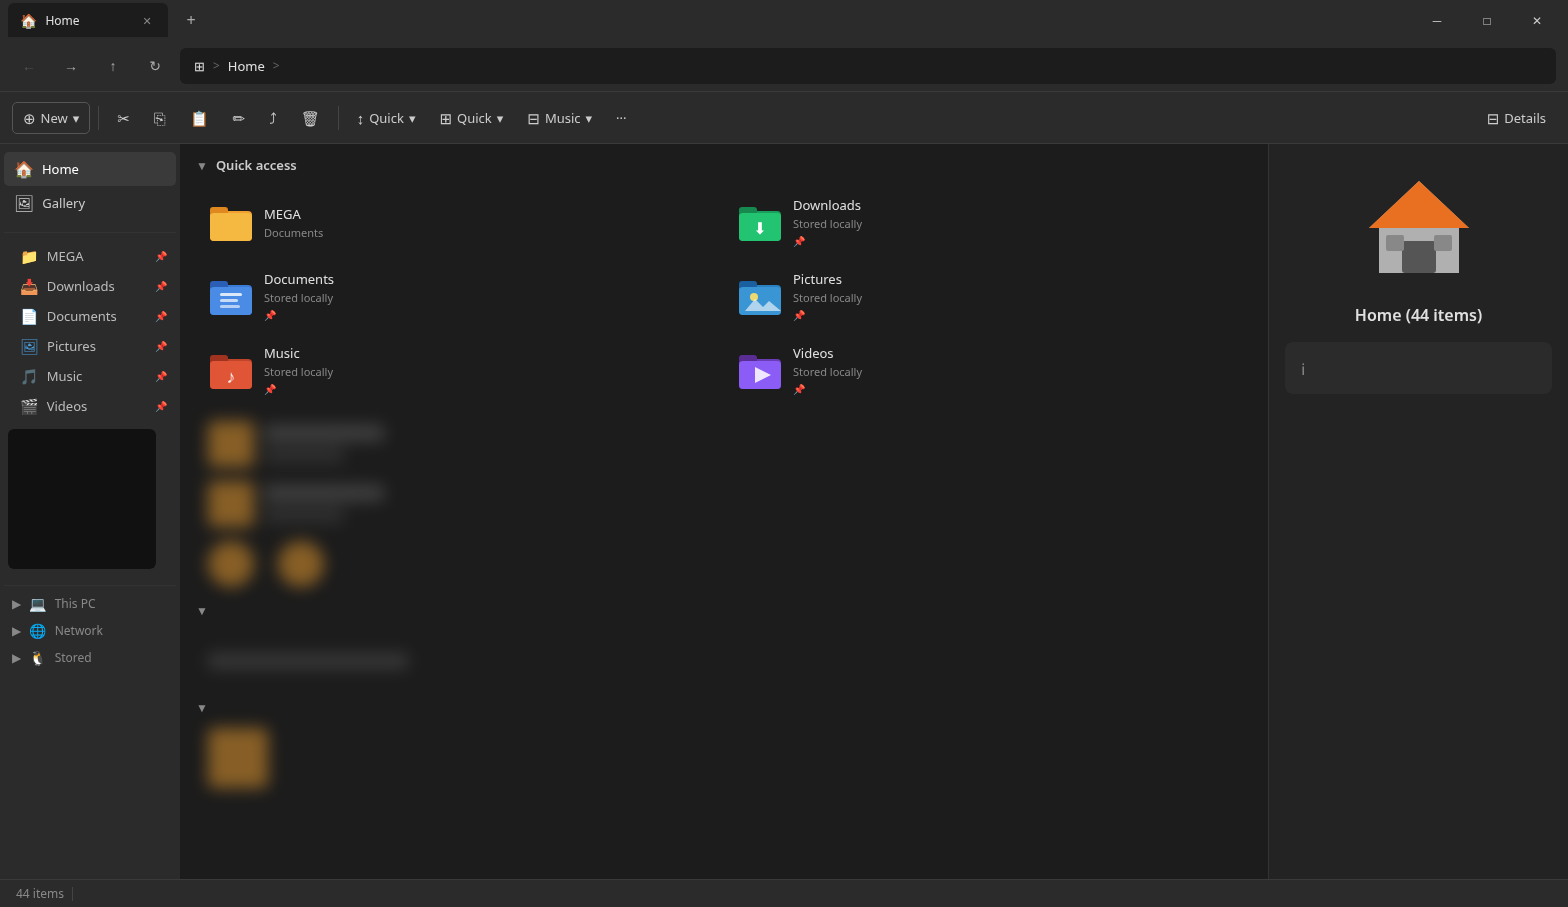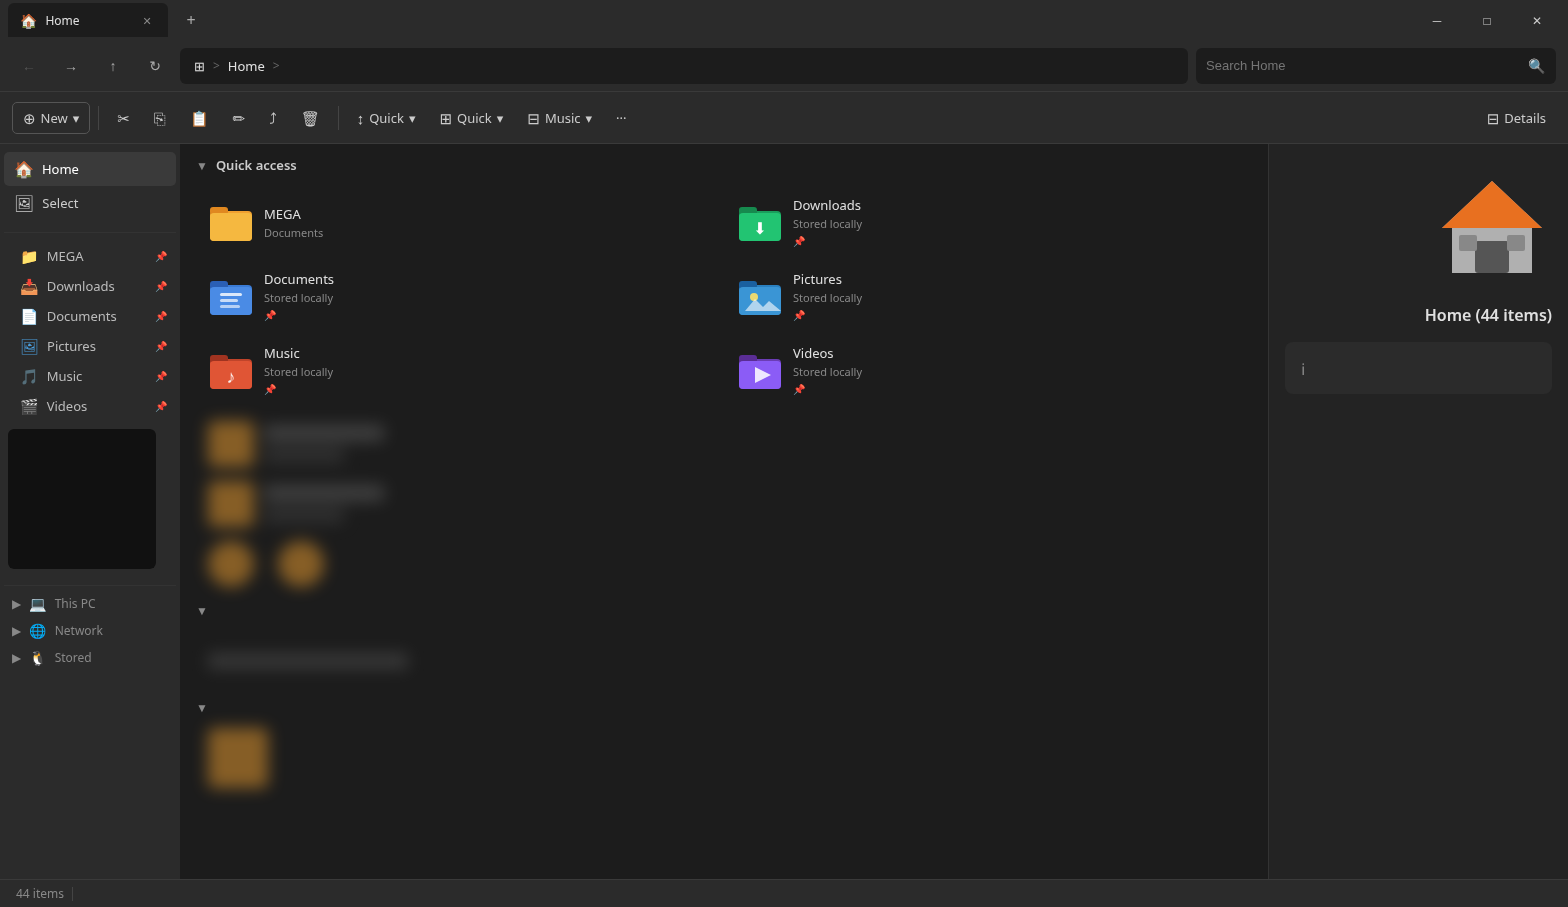--- a/index.html
+++ b/index.html
@@ -303,21 +303,21 @@
     .blurred-icon { width: 46px; height: 46px; background: #f0a030; border-radius: 6px; }
     .blurred-text { width: 120px; height: 16px; background: #666; border-radius: 3px; }
 
     
     .details-panel {
       width: 300px;
       background: #232323;
       border-left: 1px solid #333;
       display: flex;
       flex-direction: column;
-      align-items: flex-end;
+      align-items: center;
       padding: 24px 16px;
       flex-shrink: 0;
     }
     .details-icon-wrap {
       width: 120px;
       height: 120px;
       margin-bottom: 16px;
       display: flex;
       align-items: center;
       justify-content: center;
@@ -380,24 +380,20 @@
   <div class="nav-btn disabled">←</div>
   <div class="nav-btn">→</div>
   <div class="nav-btn">↑</div>
   <div class="nav-btn">↻</div>
   <div class="breadcrumb-bar">
     <span class="breadcrumb-item">⊞</span>
     <span class="breadcrumb-sep">&gt;</span>
     <span class="breadcrumb-item">Home</span>
     <span class="breadcrumb-sep">&gt;</span>
   </div>
-  <div class="search-bar">
-    <input type="text" placeholder="Search Home" style="">
-    <span class="search-icon">🔍</span>
-  </div>
 </div>
 
 <div class="toolbar">
   <div class="toolbar-btn new-btn">
     <span class="icon">⊕</span>
     <span>New</span>
     <span>▾</span>
   </div>
   <div class="toolbar-sep"></div>
   <div class="toolbar-btn">
@@ -445,21 +441,21 @@
 
 <div class="main-layout">
 
   <div class="sidebar">
     <div class="sidebar-item active">
       <span class="item-icon">🏠</span>
       <span>Home</span>
     </div>
     <div class="sidebar-item">
       <span class="item-icon">🖼</span>
-      <span>Select</span>
+      <span>Gallery</span>
     </div>
 
     <div style="height:8px;"></div>
     <div class="divider-line"></div>
     <div style="height:4px;"></div>
 
     <div class="sidebar-group-item">
       <span class="item-icon" style="color:#f0a030;">📁</span>
       <span>MEGA</span>
       <span class="pin-icon">📌</span>

